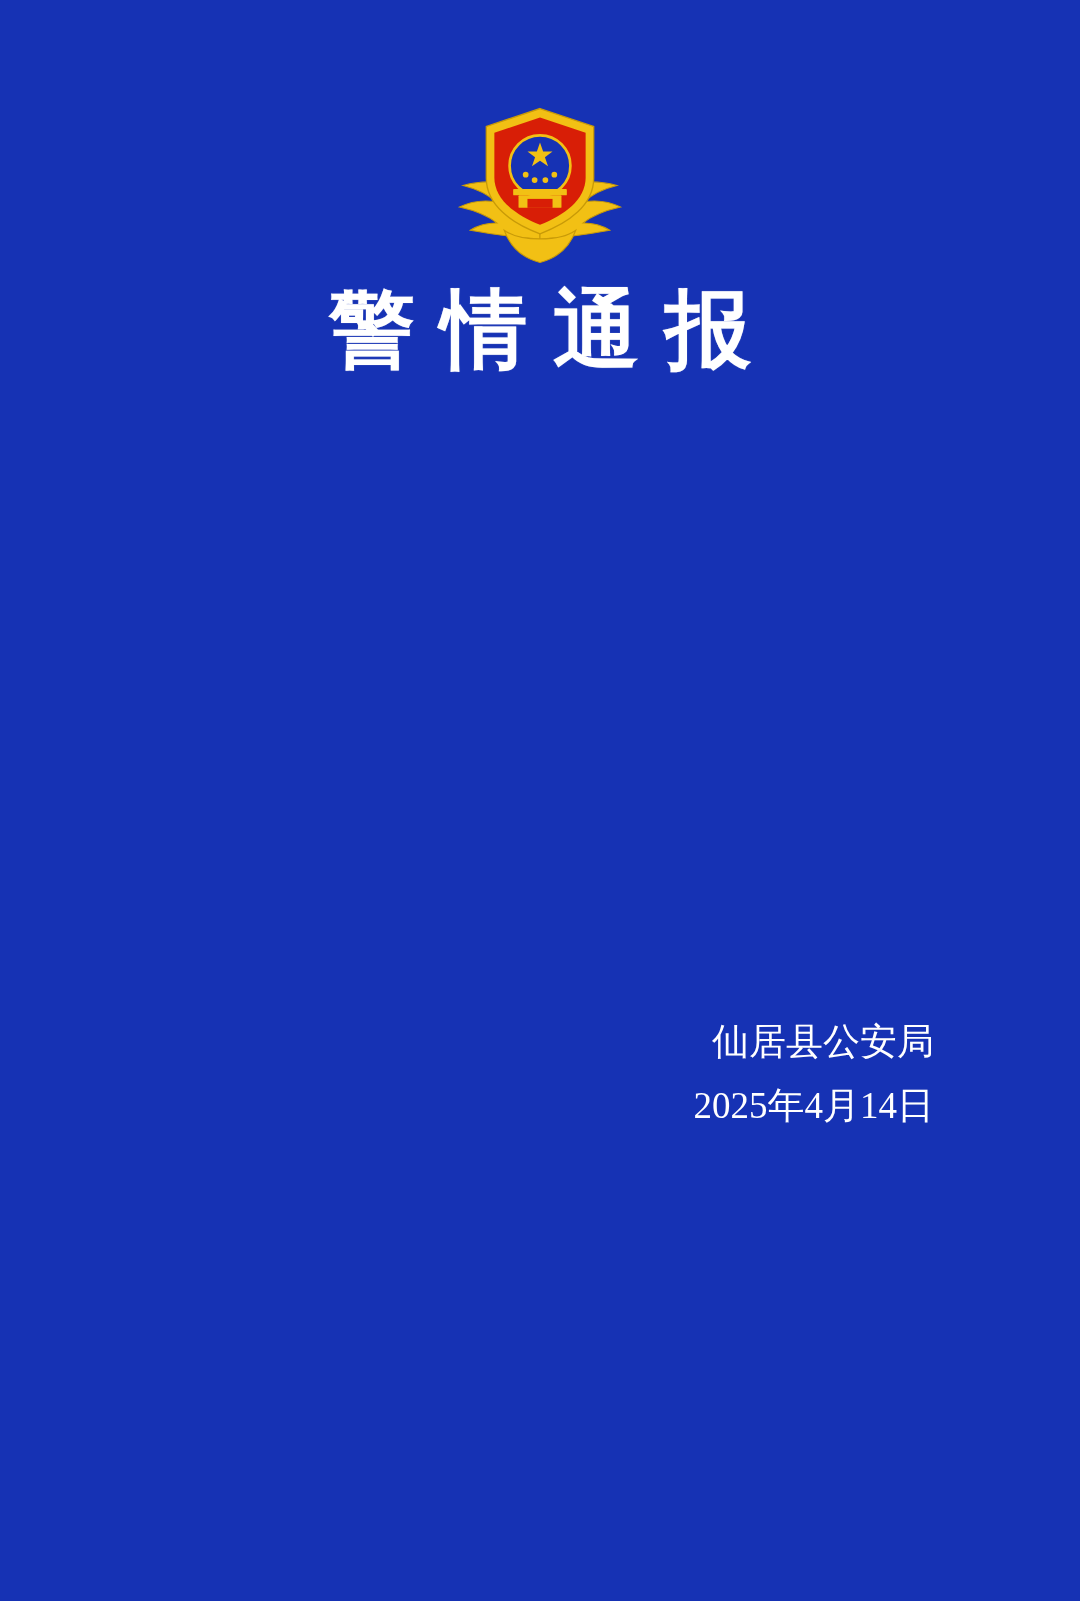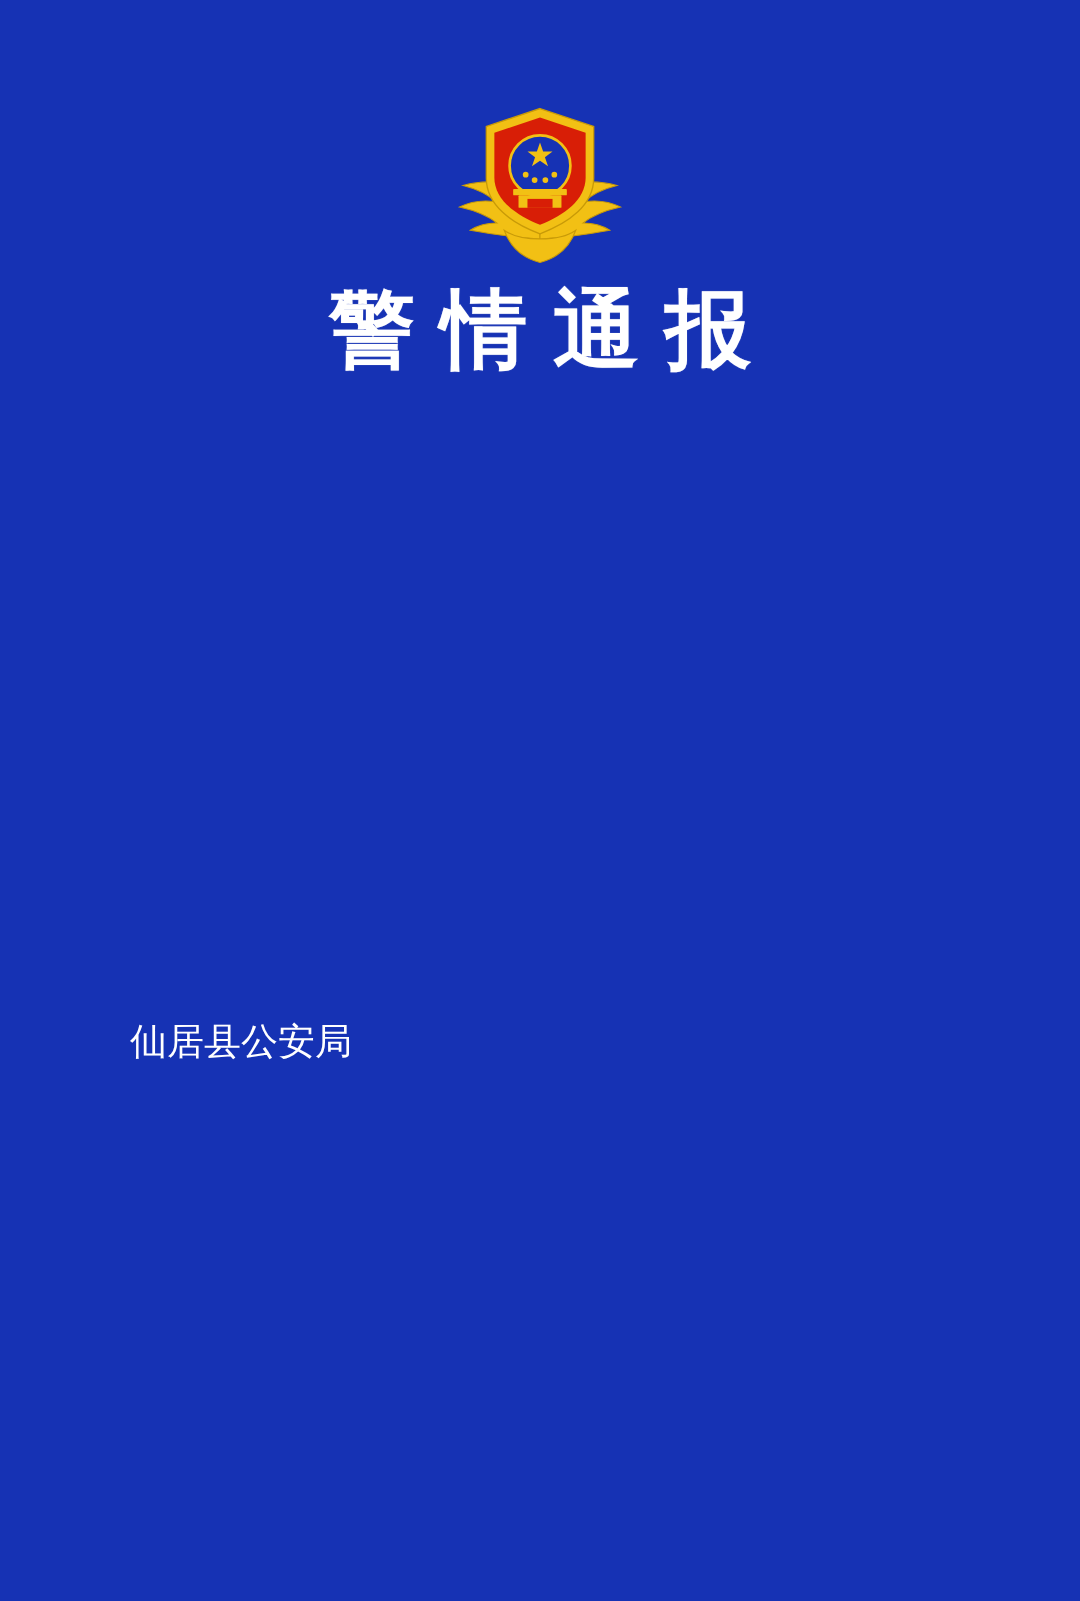--- a/index.html
+++ b/index.html
@@ -69,21 +69,21 @@
     margin: 0 0 2px 0;
     text-indent: 2em;
   }
 
   
   .signature {
     position: absolute;
     top: 1010px;
     left: 130px;
     width: 810px;
-    text-align: left;
+    text-align: right;
     font-size: 37px;
     line-height: 1.72;
     color: #ffffff;
   }
   .signature div {
     padding-right: 6px;
   }
 </style>
 </head>
 <body>
@@ -119,15 +119,16 @@
         <rect x="86" y="115" width="28" height="10" fill="#d81e06"></rect>
       </g>
     </svg>
   </div>
 
   <div class="title">警情通报</div>
 
 
   <div class="signature">
     <div>仙居县公安局</div>
+    <div>2025年4月14日</div>
   </div>
 
 </div>
 
 </body></html>

